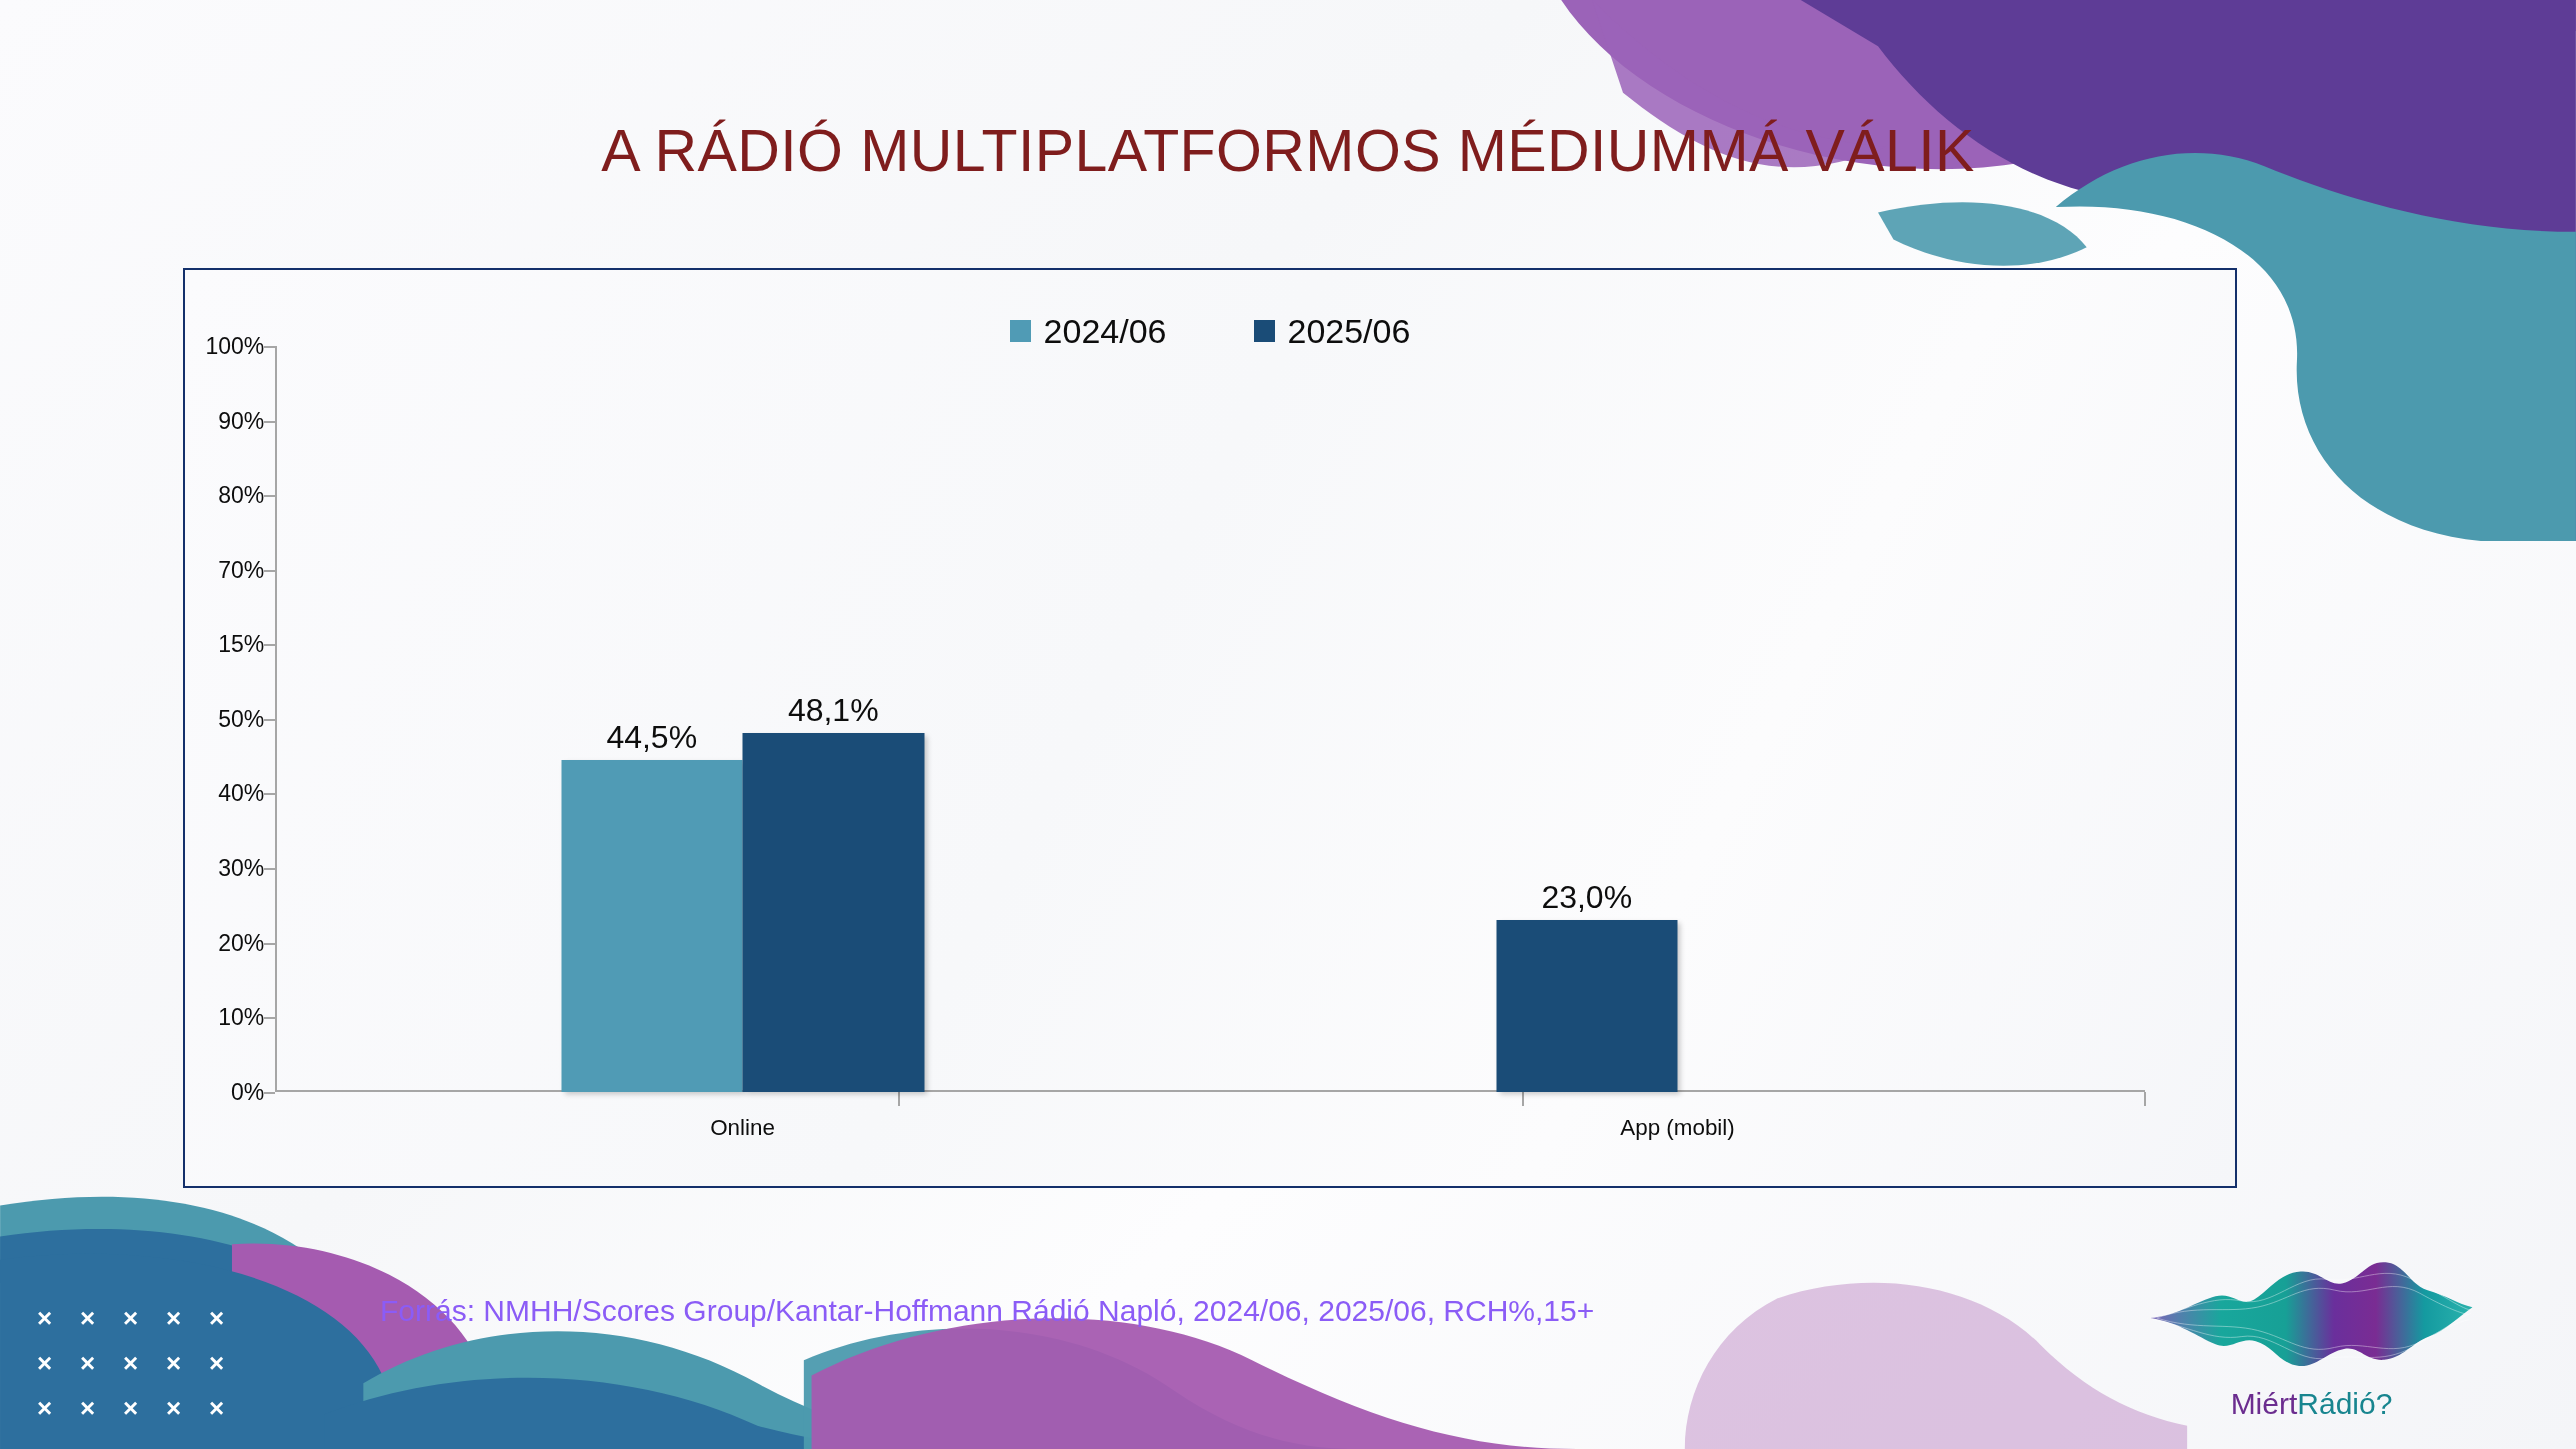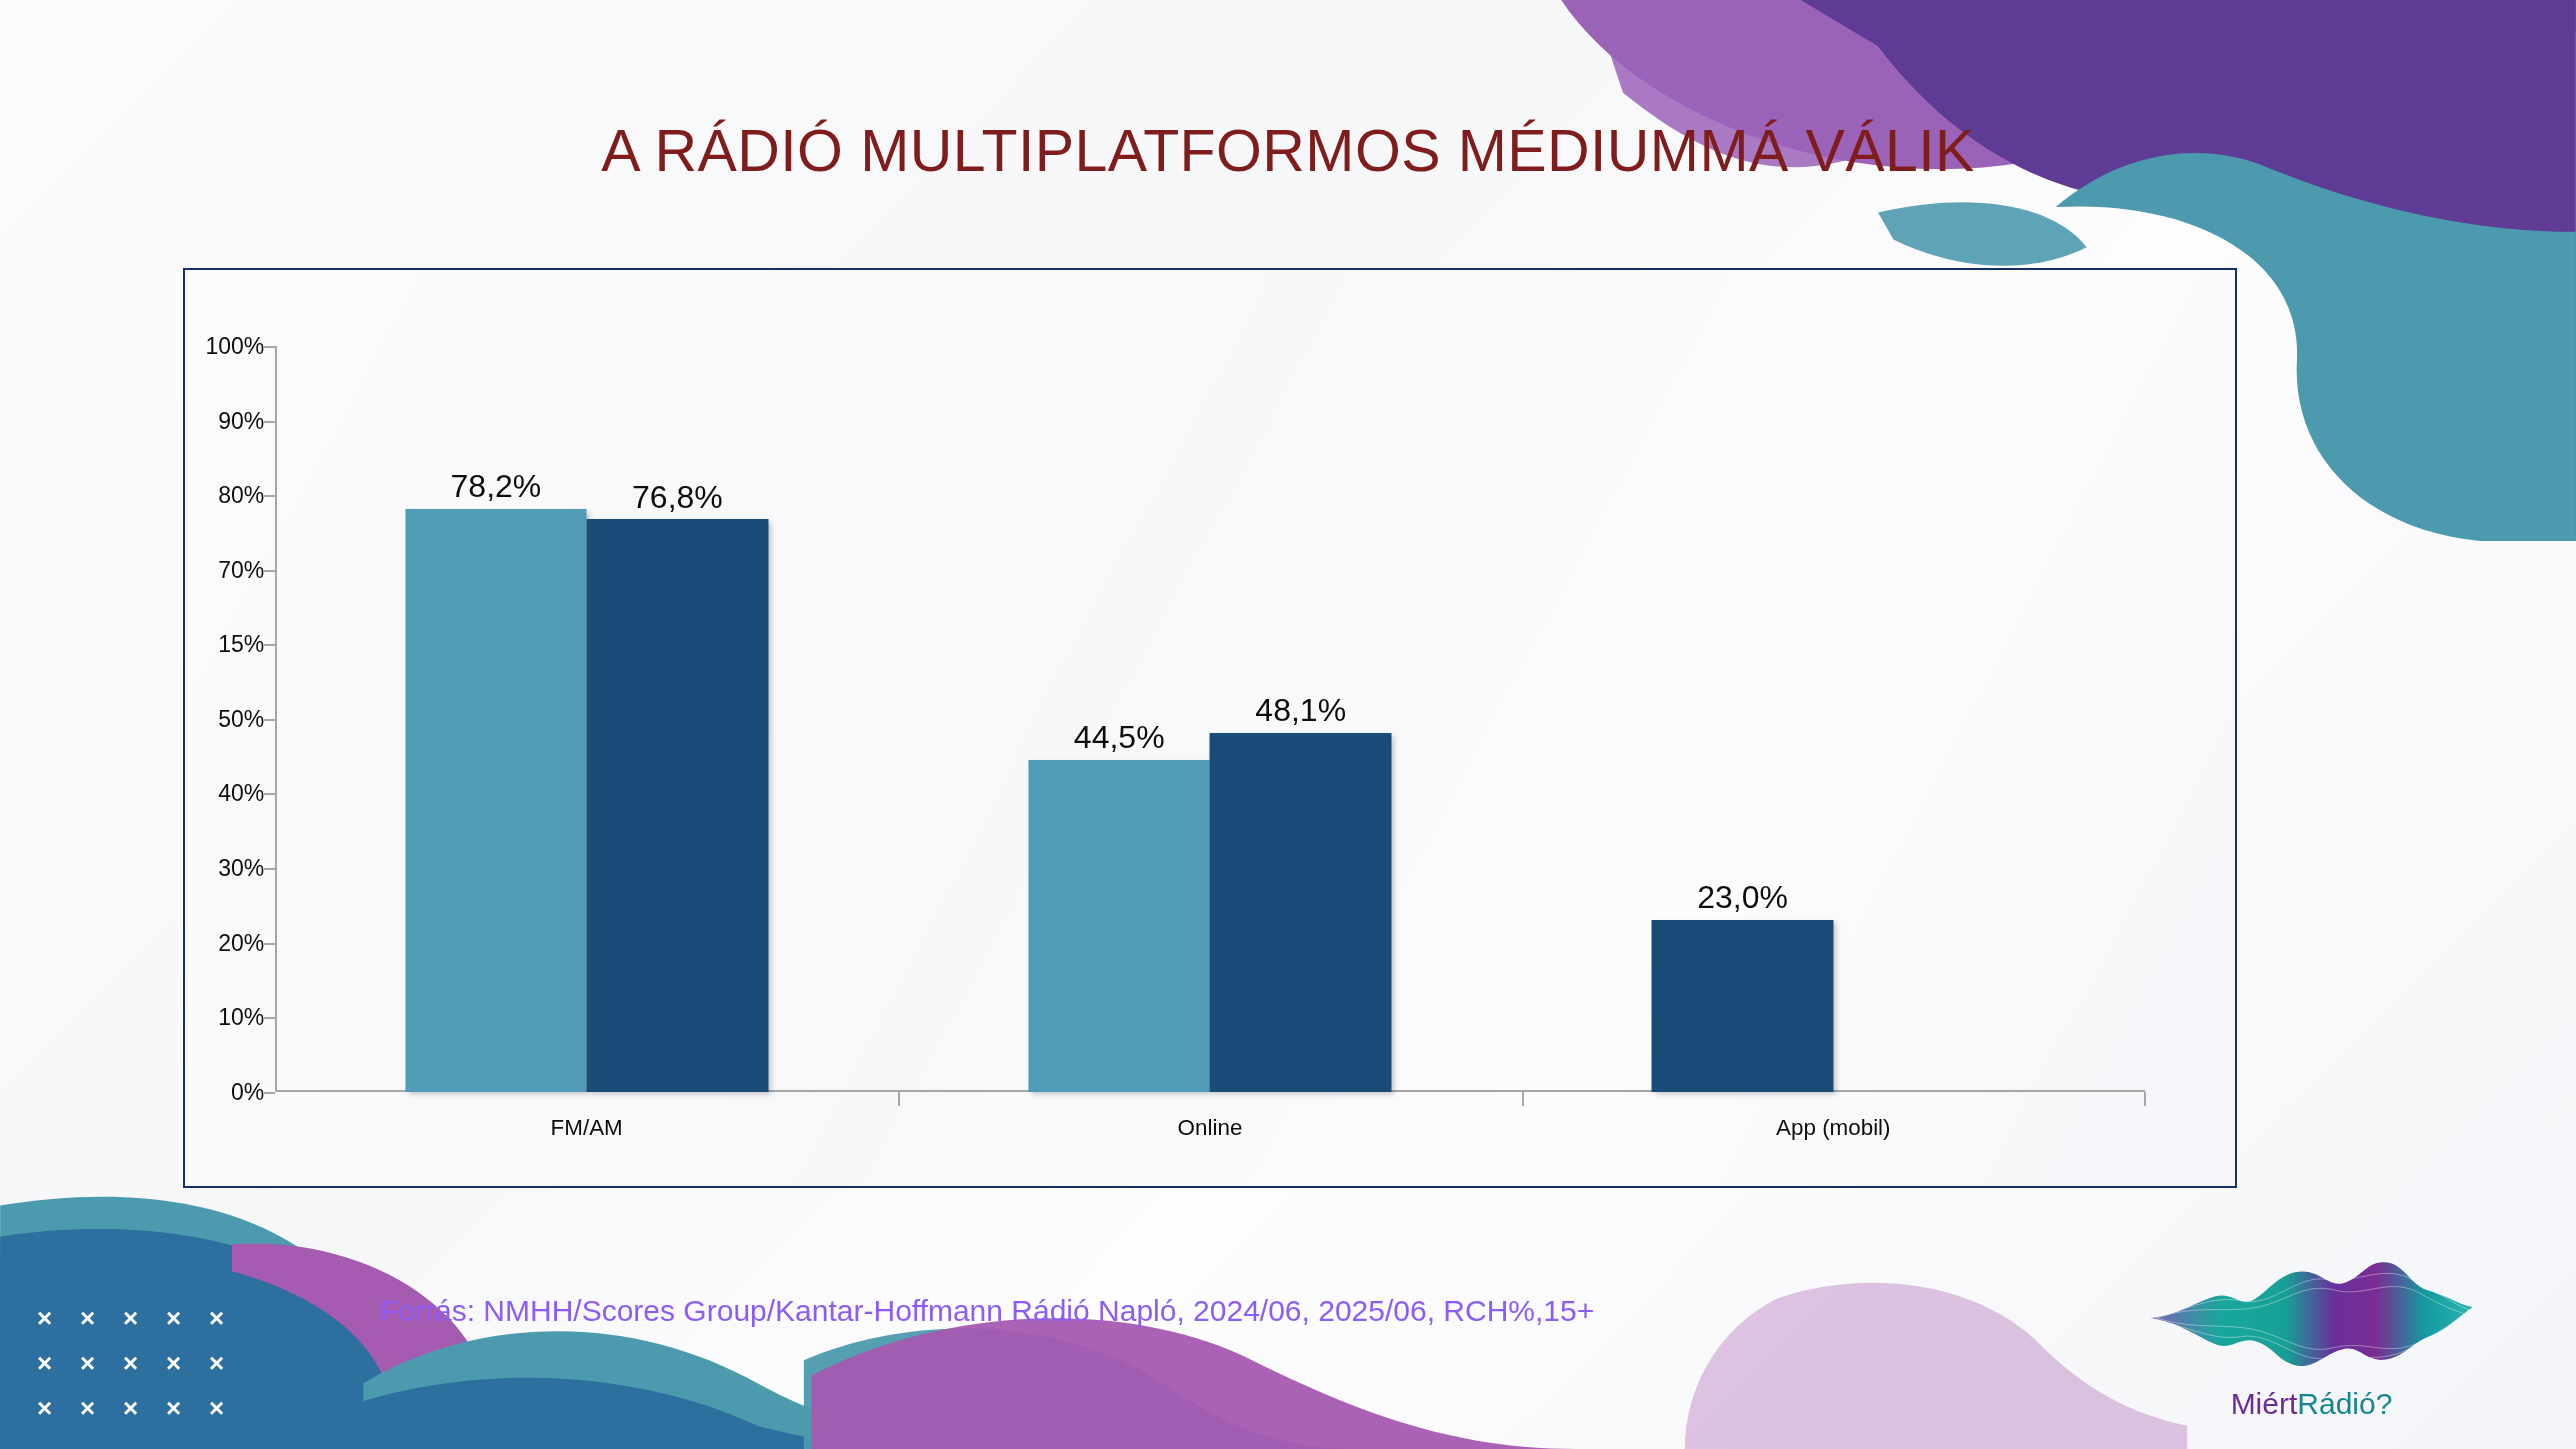--- a/index.html
+++ b/index.html
@@ -287,20 +287,30 @@
     <span>×</span>
     <span>×</span>
     <span>×</span>
   </div>
 </div>
 
 <div class="slide-title">A RÁDIÓ MULTIPLATFORMOS MÉDIUMMÁ VÁLIK</div>
 
 <div class="chart-frame">
 
+  <div class="legend">
+    <div class="legend-item">
+      <span class="legend-swatch" style="background:#509BB5"></span>
+      <span class="legend-label">2024/06</span>
+    </div>
+    <div class="legend-item">
+      <span class="legend-swatch" style="background:#1A4C77"></span>
+      <span class="legend-label">2025/06</span>
+    </div>
+  </div>
 
   <div class="plot">
     <div class="y-axis-line"></div>
     <div class="x-axis-line"></div>
 
     <div class="ytick-wrap" style="top:0px">
       <div class="ytick" style="top:0"></div>
       <div class="ytick-label">100%</div>
     </div>
     <div class="ytick-wrap" style="top:75px">
@@ -343,33 +353,20 @@
       <div class="ytick" style="top:0"></div>
       <div class="ytick-label">0%</div>
     </div>
 
     <div class="xtick" style="left:623px"></div>
     <div class="xtick" style="left:1247px"></div>
     <div class="xtick" style="left:1869px"></div>
 
     <div class="groups">
 
-      <div class="group">
-        <div class="bars">
-          <div class="bar-wrap">
-            <div class="bar" style="height:583px;background:#509BB5"></div>
-            <div class="bar-value" style="bottom:589px">78,2%</div>
-          </div>
-          <div class="bar-wrap">
-            <div class="bar" style="height:573px;background:#1A4C77"></div>
-            <div class="bar-value" style="bottom:578px">76,8%</div>
-          </div>
-        </div>
-        <div class="cat-label">FM/AM</div>
-      </div>
 
       <div class="group">
         <div class="bars">
           <div class="bar-wrap">
             <div class="bar" style="height:332px;background:#509BB5"></div>
             <div class="bar-value" style="bottom:338px">44,5%</div>
           </div>
           <div class="bar-wrap">
             <div class="bar" style="height:359px;background:#1A4C77"></div>
             <div class="bar-value" style="bottom:365px">48,1%</div>

